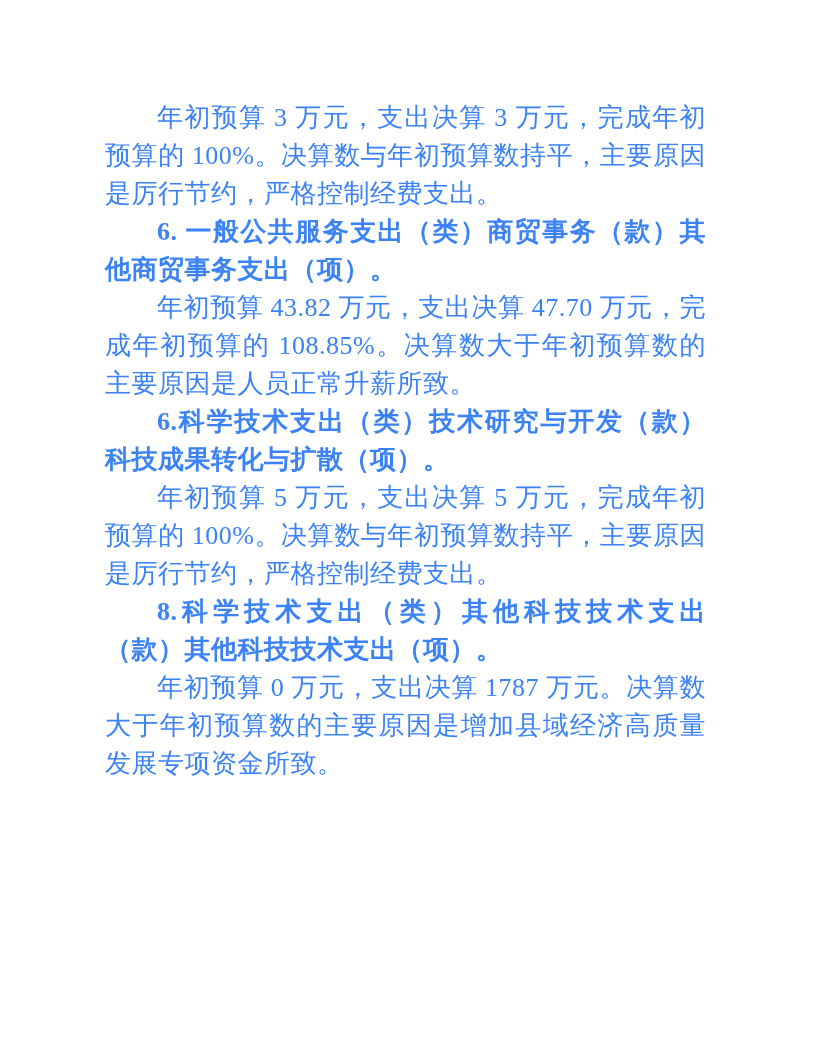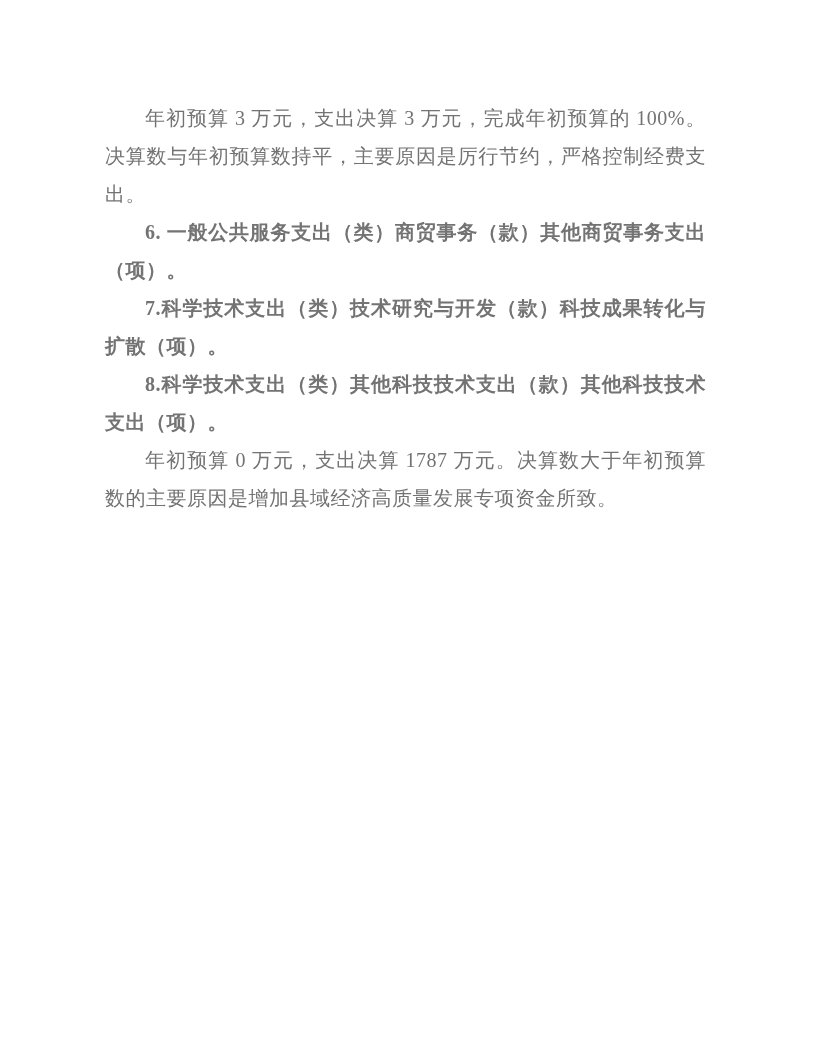--- a/index.html
+++ b/index.html
@@ -13,22 +13,22 @@
     height: 1056px;
     background: #ffffff;
     overflow: hidden;
     font-family: "Liberation Serif", "DejaVu Serif", serif;
   }
   .text-block {
     position: absolute;
     left: 105px;
     top: 99px;
     width: 601px;
-    color: #737373;
-    font-size: 20px;
+    color: #3b82f6;
+    font-size: 26px;
     line-height: 38px;
   }
   .para {
     margin: 0;
     text-indent: 2em;
     text-align: justify;
     font-weight: normal;
     letter-spacing: 0.5px;
   }
   .heading {
@@ -39,17 +39,19 @@
     letter-spacing: 0.5px;
   }
 </style>
 </head>
 <body>
 
 <div class="page">
   <div class="text-block">
     <p class="para">年初预算 3 万元，支出决算 3 万元，完成年初预算的 100%。决算数与年初预算数持平，主要原因是厉行节约，严格控制经费支出。</p>
     <p class="heading">6. 一般公共服务支出（类）商贸事务（款）其他商贸事务支出（项）。</p>
-    <p class="heading">7.科学技术支出（类）技术研究与开发（款）科技成果转化与扩散（项）。</p>
+    <p class="para">年初预算 43.82 万元，支出决算 47.70 万元，完成年初预算的 108.85%。决算数大于年初预算数的主要原因是人员正常升薪所致。</p>
+    <p class="heading">6.科学技术支出（类）技术研究与开发（款）科技成果转化与扩散（项）。</p>
+    <p class="para">年初预算 5 万元，支出决算 5 万元，完成年初预算的 100%。决算数与年初预算数持平，主要原因是厉行节约，严格控制经费支出。</p>
     <p class="heading">8.科学技术支出（类）其他科技技术支出（款）其他科技技术支出（项）。</p>
     <p class="para">年初预算 0 万元，支出决算 1787 万元。决算数大于年初预算数的主要原因是增加县域经济高质量发展专项资金所致。</p>
   </div>
 </div>
 
 </body></html>

